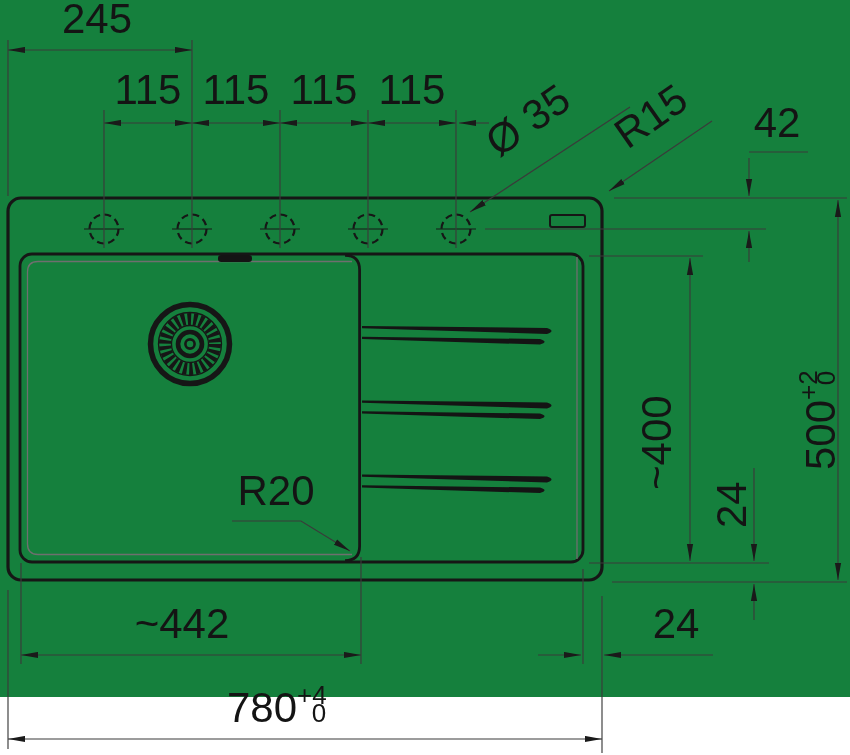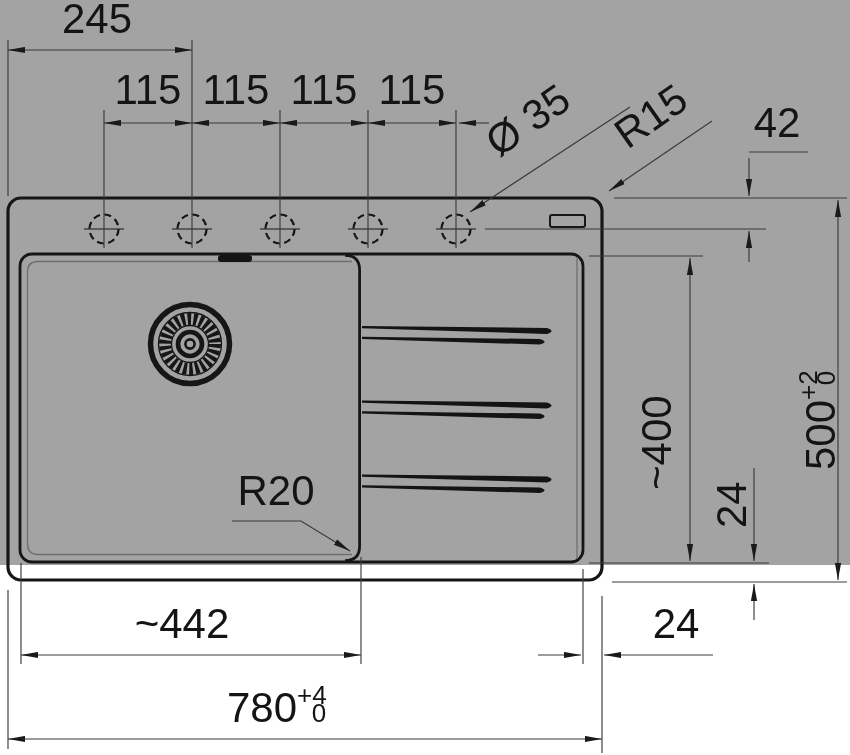--- a/index.html
+++ b/index.html
@@ -1,17 +1,17 @@
 <!DOCTYPE html>
 <html><head>
 <meta charset="utf-8">
 <style>
   html,body{margin:0;padding:0;background:#ffffff;}
   body{width:850px;height:755px;overflow:hidden;font-family:"Liberation Sans",sans-serif;}
-  #stage{position:relative;width:850px;height:565px;background:#a3a3a3;}
+  #stage{position:relative;width:850px;height:697px;background:#15803d;}
   svg text{fill:#141414;font-family:"Liberation Sans",sans-serif;font-size:42px;}
   svg .tol{font-size:26px;}
   .draw{stroke:#161616;fill:none;}
   .dim{stroke:#3a3a3a;stroke-width:1.15;fill:none;}
   .thin{stroke:#6f6f6f;stroke-width:1.3;fill:none;}
 </style>
 </head>
 <body>
 
 <div id="stage">

